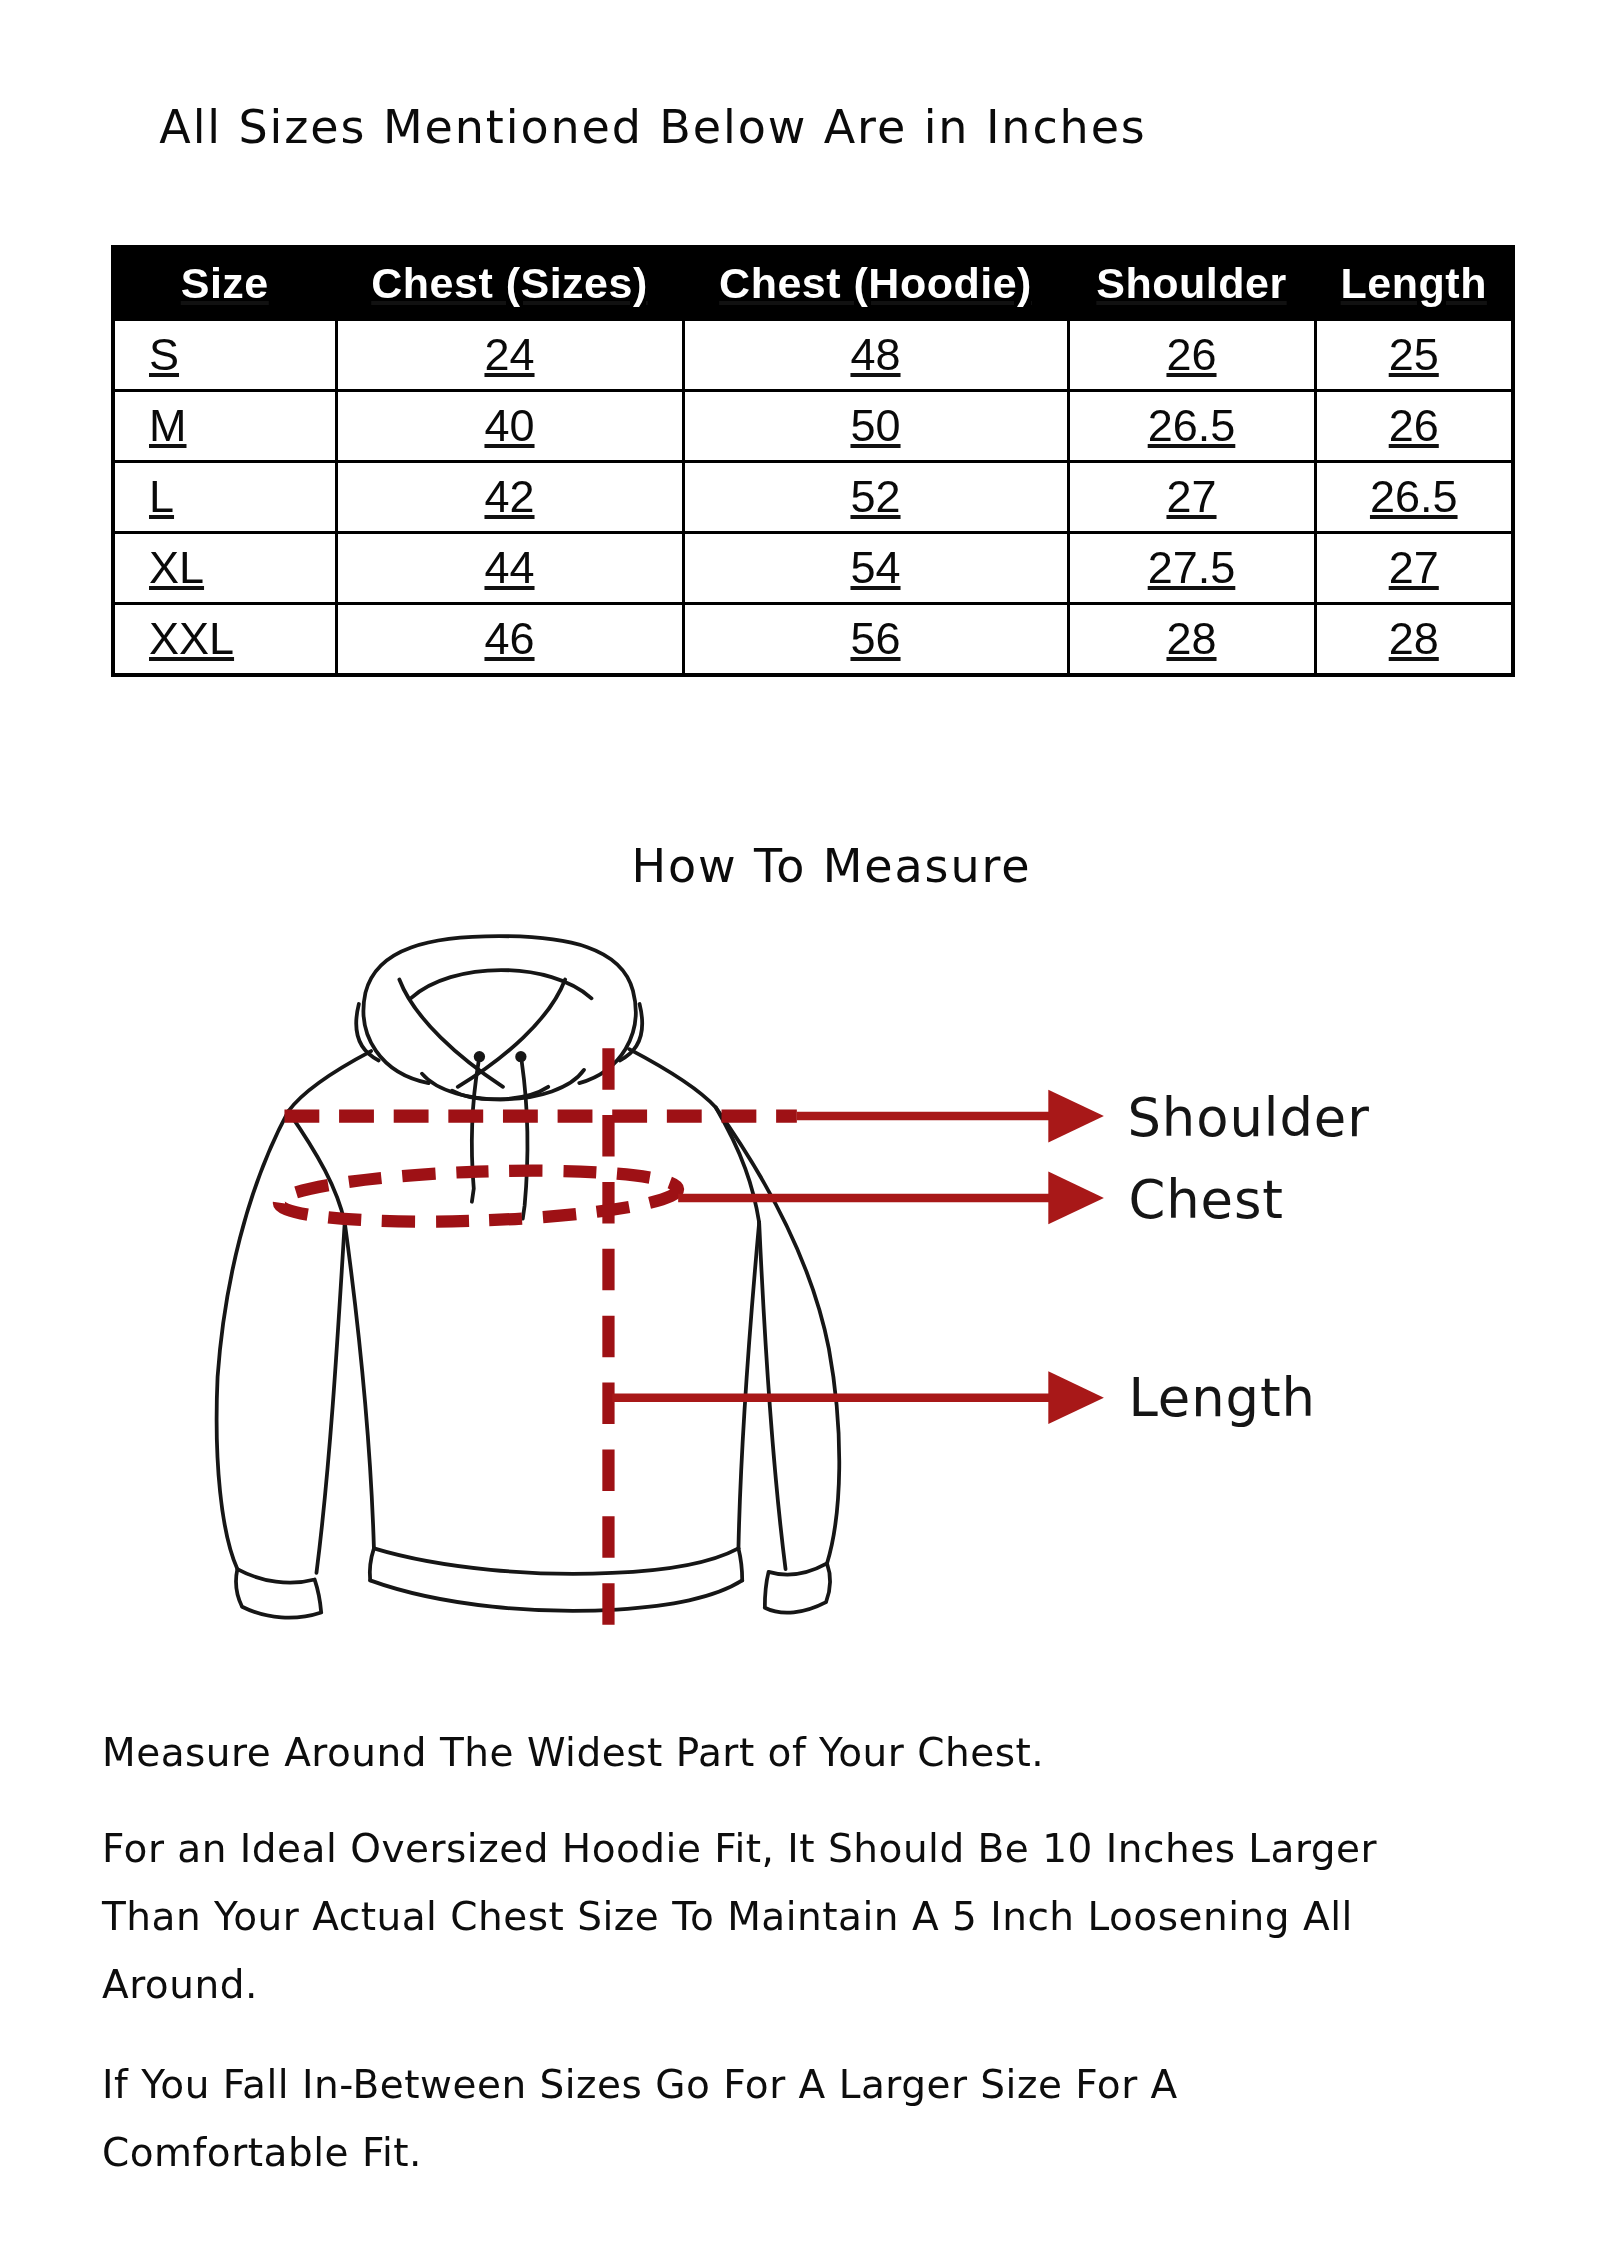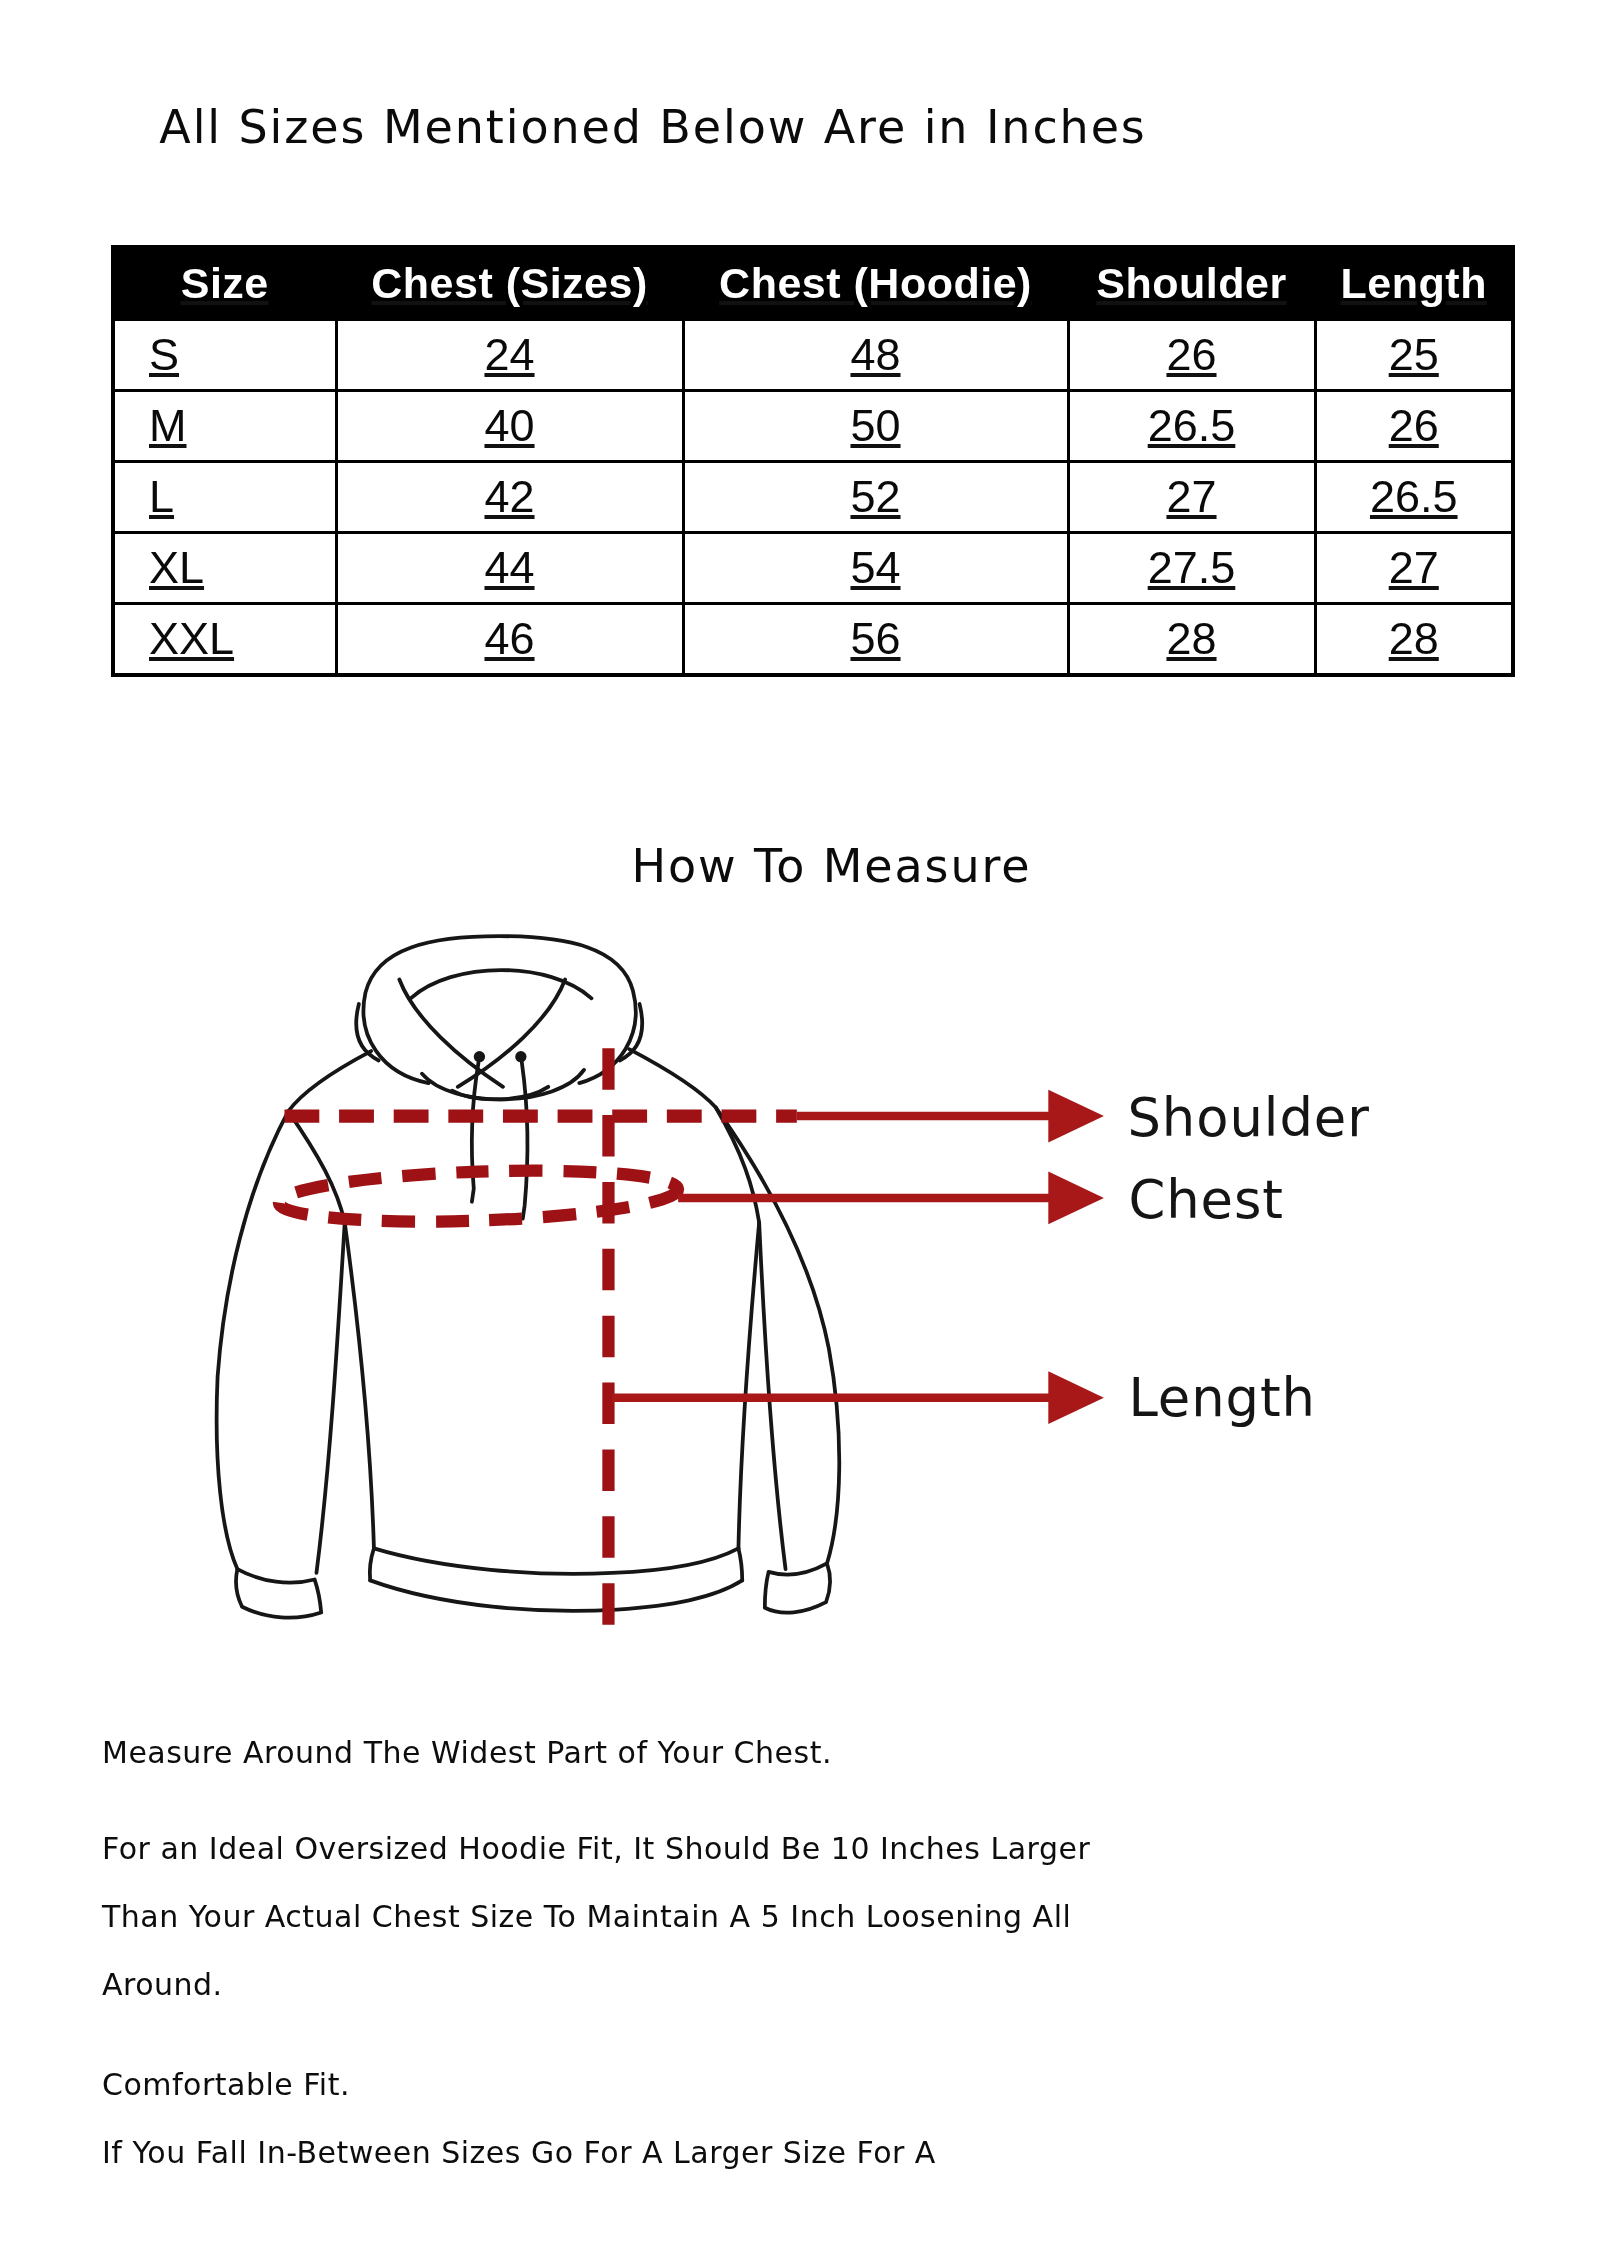--- a/index.html
+++ b/index.html
@@ -36,21 +36,21 @@
   }
   table.size-table td.size-col{text-align:left;padding-left:34px;}
   .diagram{position:absolute;left:0;top:904px;width:1621px;height:782px;}
   .diagram svg{display:block;}
   .diagram text{
     font-family:"DejaVu Sans",sans-serif;font-size:56px;fill:#151515;
     letter-spacing:1px;
   }
   .notes{position:absolute;left:102px;width:1431px;}
   .note-line{
-    font-size:30px;line-height:68px;color:#0d0d0d;letter-spacing:0.5px;
+    font-size:39px;line-height:68px;color:#0d0d0d;letter-spacing:0.5px;
     white-space:nowrap;
   }
   #n1{top:1719px;}
   #n2{top:1815px;}
   #n3{top:2051px;}
 </style>
 </head>
 <body>
 
 <div class="page-title">All Sizes Mentioned Below Are in Inches</div>
@@ -181,16 +181,16 @@
   <div class="note-line">Measure Around The Widest Part of Your Chest.</div>
 </div>
 
 <div class="notes" id="n2" style="position:absolute;">
   <div class="note-line">For an Ideal Oversized Hoodie Fit, It Should Be 10 Inches Larger</div>
   <div class="note-line">Than Your Actual Chest Size To Maintain A 5 Inch Loosening All</div>
   <div class="note-line">Around.</div>
 </div>
 
 <div class="notes" id="n3" style="position:absolute;">
+  <div class="note-line">If You Fall In-Between Sizes Go For A Larger Size For A</div>
   <div class="note-line">Comfortable Fit.</div>
-  <div class="note-line">If You Fall In-Between Sizes Go For A Larger Size For A</div>
 </div>
 
 
 </body></html>

